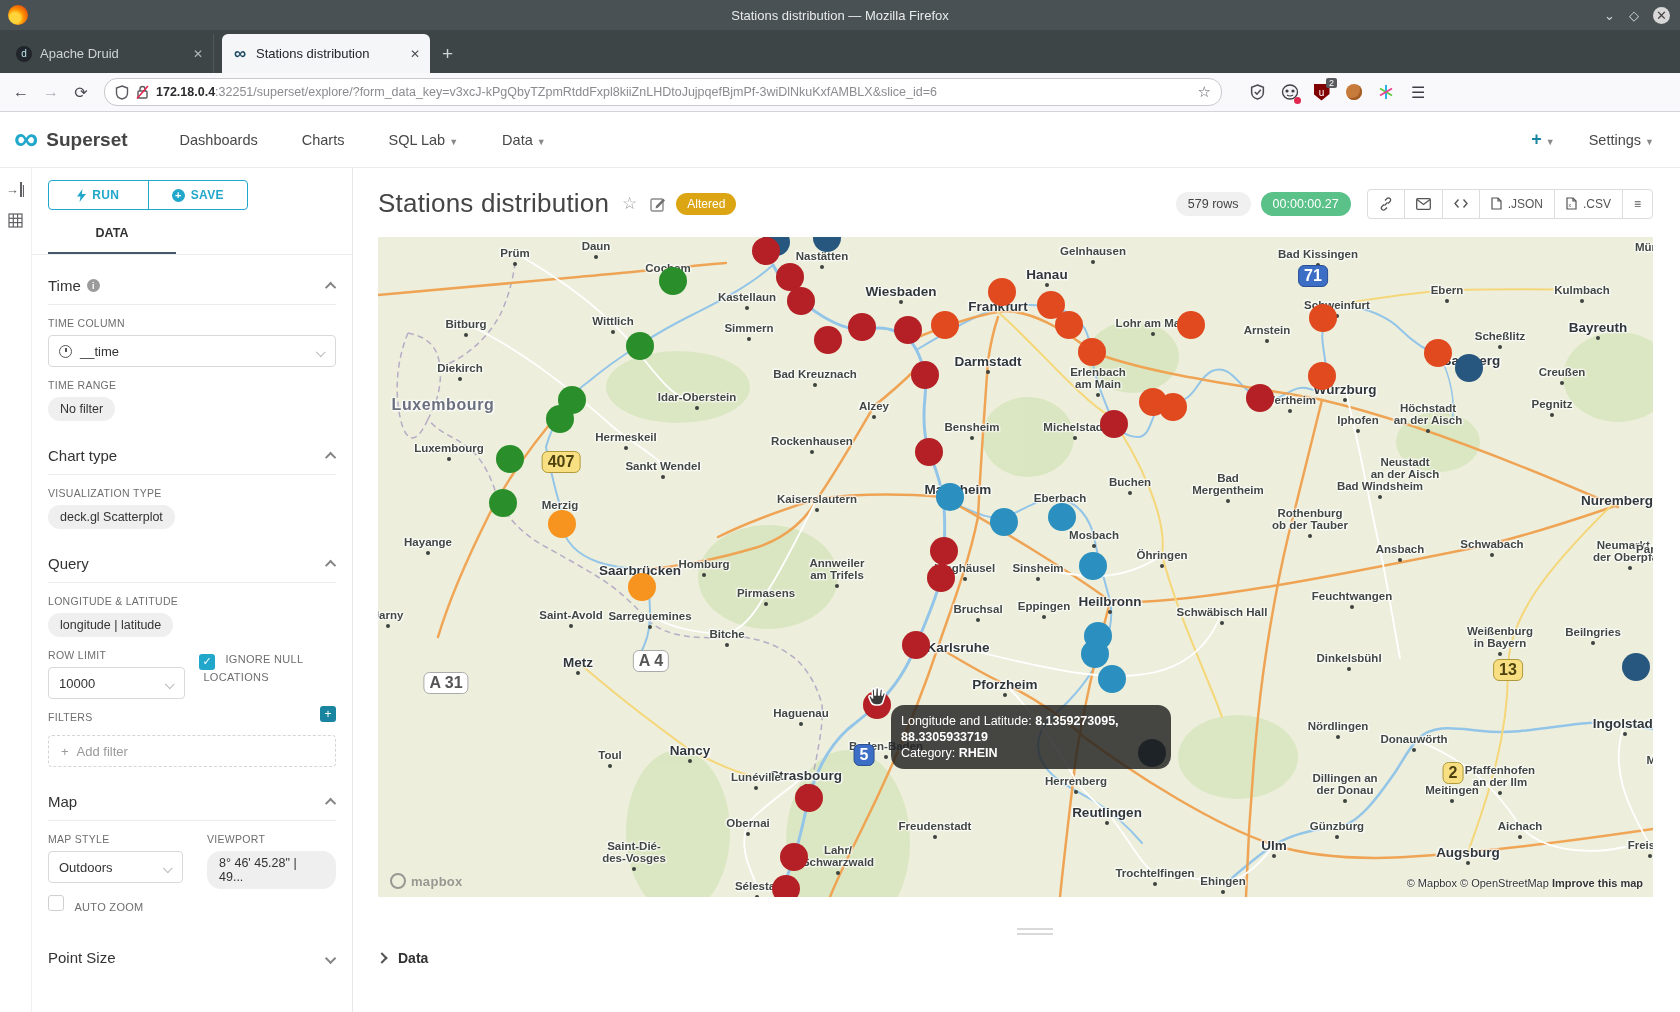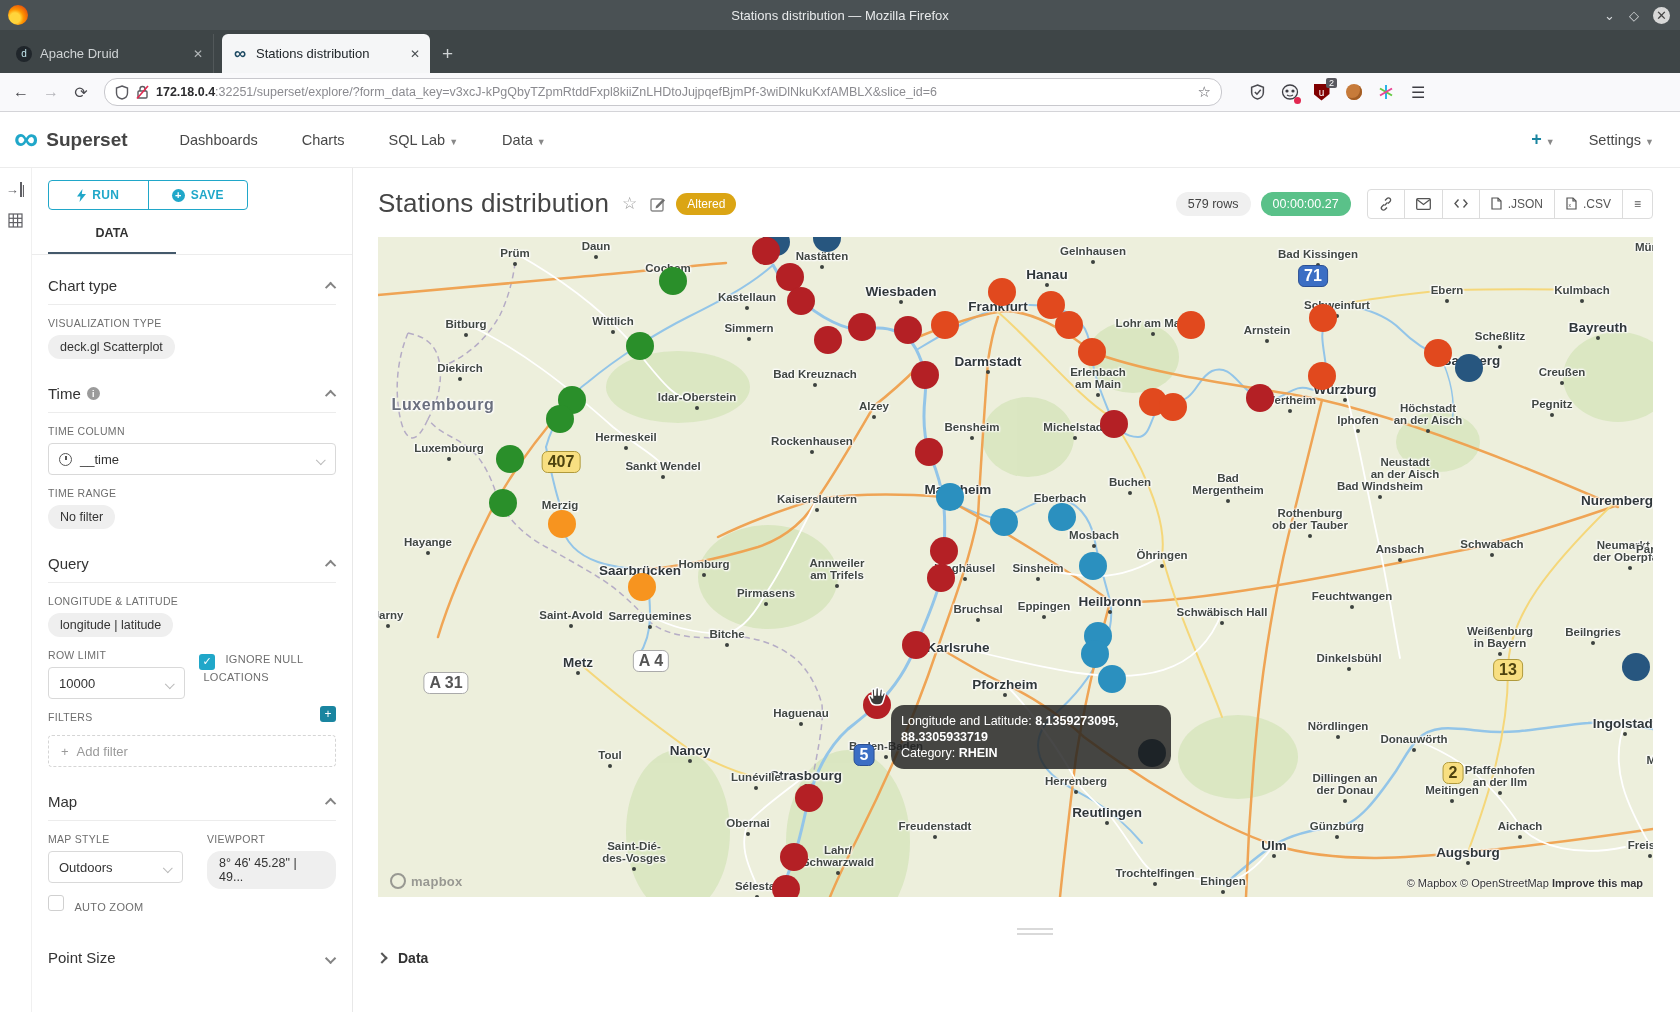--- a/index.html
+++ b/index.html
@@ -259,43 +259,43 @@
       <div>
         <span class="pluscirc">+</span>
         <span>SAVE</span>
       </div>
     </div>
     <div class="ctab">DATA</div>
     <div class="ctab-line"></div>
 
     <div class="sect">
       <div class="sect-h">
-        <span>Chart type</span>
-        <span class="chev up"></span>
-      </div>
-      <div class="sect-div"></div>
-      <div class="lbl">VISUALIZATION TYPE</div>
-      <span class="pill">deck.gl Scatterplot</span>
-    </div>
-
-    <div class="sect">
-      <div class="sect-h">
         <span>Time</span>
         <span class="info-i">i</span>
         <span class="chev up"></span>
       </div>
       <div class="sect-div"></div>
       <div class="lbl">TIME COLUMN</div>
       <div class="selbox">
         <span class="clock"></span>
         <span>__time</span>
         <span class="car"></span>
       </div>
       <div class="lbl">TIME RANGE</div>
       <span class="pill">No filter</span>
+    </div>
+
+    <div class="sect">
+      <div class="sect-h">
+        <span>Chart type</span>
+        <span class="chev up"></span>
+      </div>
+      <div class="sect-div"></div>
+      <div class="lbl">VISUALIZATION TYPE</div>
+      <span class="pill">deck.gl Scatterplot</span>
     </div>
 
     <div class="sect">
       <div class="sect-h">
         <span>Query</span>
         <span class="chev up"></span>
       </div>
       <div class="sect-div"></div>
       <div class="lbl">LONGITUDE &amp; LATITUDE</div>
       <span class="pill">longitude | latitude</span>

